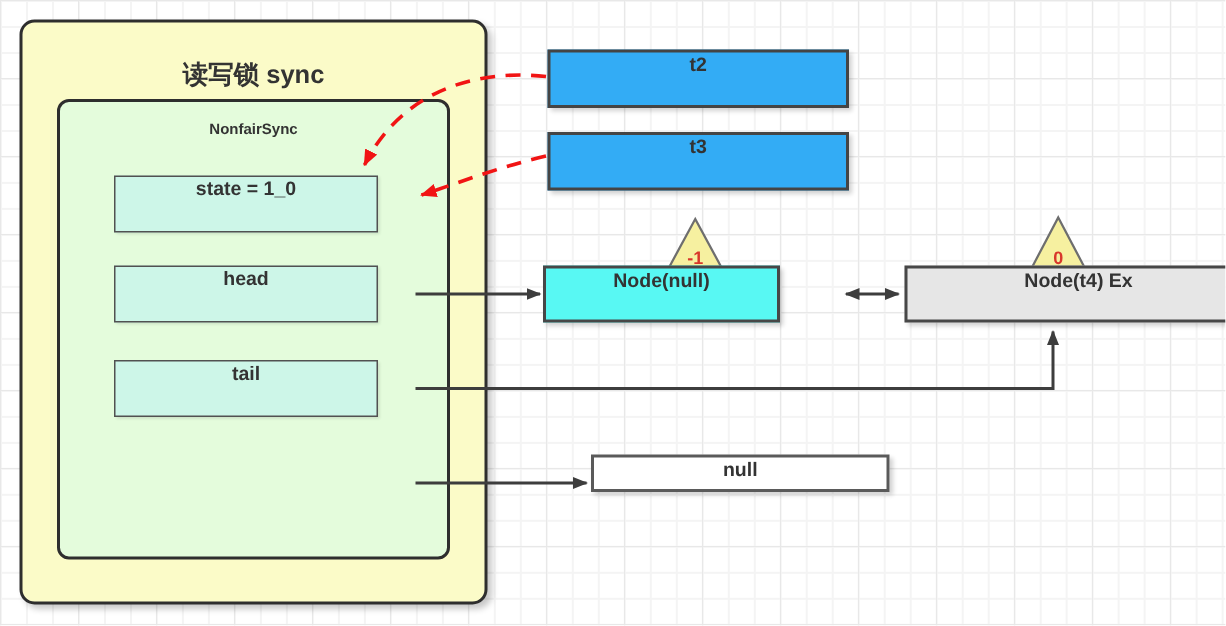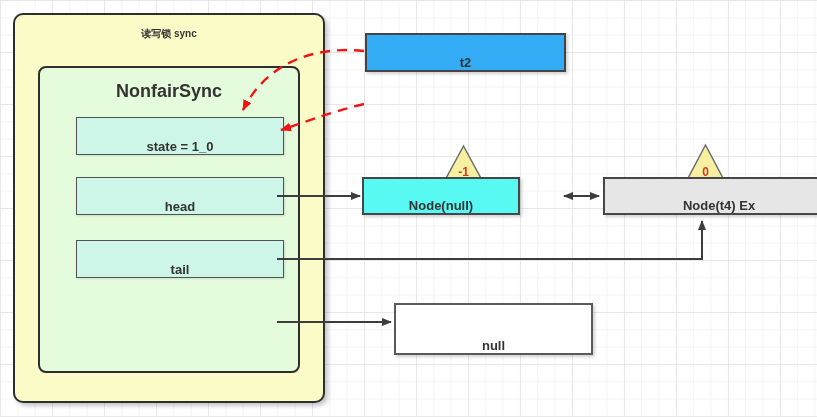--- a/index.html
+++ b/index.html
@@ -10,53 +10,53 @@
       linear-gradient(to right, #e8e8e8 1px, transparent 1px),
       linear-gradient(to bottom, #e8e8e8 1px, transparent 1px),
       linear-gradient(to right, #f4f4f4 1px, transparent 1px),
       linear-gradient(to bottom, #f4f4f4 1px, transparent 1px);
     background-size: 52px 52px, 52px 52px, 17.33px 17.33px, 17.33px 17.33px;
     font-family:"Liberation Sans","DejaVu Sans",sans-serif;
     color:#333;
   }
   .shape { position:absolute; box-sizing:border-box; }
   .box {
-    display:flex; align-items:flex-end; justify-content:center;
+    display:flex; align-items:flex-start; justify-content:center;
     font-weight:bold; font-size:13px; color:#333;
     border:2px solid #474747;
     box-shadow:2px 2px 3px rgba(0,0,0,0.18);
   }
   .outer-box {
     left:13px; top:13px; width:312px; height:390px;
     background:#fbfbc8; border:2px solid #2e2e2e; border-radius:10px;
     box-shadow:3px 3px 4px rgba(0,0,0,0.22);
     z-index:1;
   }
   .inner-box {
     left:38px; top:66px; width:262px; height:307px;
     background:#e4fcdc; border:2px solid #2e2e2e; border-radius:8px;
     z-index:2;
   }
   .container-title {
     position:absolute; text-align:center; font-weight:bold; z-index:3;
   }
-  .outer-title { left:13px; top:27px; width:312px; font-size:10px; }
-  .inner-title { left:38px; top:81px; width:262px; font-size:18px; }
+  .outer-title { left:13px; top:38px; width:312px; font-size:17px; }
+  .inner-title { left:38px; top:81px; width:262px; font-size:10px; }
   .field-box {
-    left:76px; width:208px; height:38px;
+    left:76px; width:176px; height:38px;
     background:#cdf6e8; border:1.5px solid #515151; z-index:3;
     box-shadow:1px 1px 2px rgba(0,0,0,0.12);
   }
   .thread-box {
     left:365px; width:201px; height:39px;
     background:#33acf5; border:2px solid #444; z-index:3;
   }
   .node-head  { left:362px; top:177px; width:158px; height:38px; background:#58f8f3; z-index:3; }
   .node-tail  { left:603px; top:177px; width:220px; height:38px; background:#e6e6e6; z-index:3;padding-left:12px; }
-  .null-box   { left:394px; top:303px; width:199px; height:52px; background:#ffffff; border:2px solid #5a5a5a; z-index:3; }
+  .null-box   { left:394px; top:303px; width:199px; height:25px; background:#ffffff; border:2px solid #5a5a5a; z-index:3; }
   #badge-layer  { position:absolute; left:0; top:0; z-index:2; pointer-events:none; }
   #arrow-layer  { position:absolute; left:0; top:0; z-index:6; pointer-events:none; }
   .badge-text { font:bold 12px "Liberation Sans","DejaVu Sans",sans-serif; fill:#d8372b; }
 </style>
 </head>
 <body>
 
 <div id="canvas">
 
   <div class="shape outer-box"></div>
@@ -70,20 +70,23 @@
   </div>
   <div class="shape box field-box" style="top:240px">
     <span>tail</span>
   </div>
   <div class="shape box field-box" style="top:177px">
     <span>head</span>
   </div>
 
   <div class="shape box thread-box" style="top:33px">
     <span>t2</span>
+  </div>
+  <div class="shape box thread-box" style="top:88px">
+    <span>t3</span>
   </div>
 
   <svg id="badge-layer" width="817" height="417">
     <polygon points="463.5,146 483,182 444,182" fill="#f6f0a0" stroke="#6e6e6e" stroke-width="1.5"></polygon>
     <text x="463.5" y="176" text-anchor="middle" class="badge-text">-1</text>
     <polygon points="705.5,145 725,182 686,182" fill="#f6f0a0" stroke="#6e6e6e" stroke-width="1.5"></polygon>
     <text x="705.5" y="176" text-anchor="middle" class="badge-text">0</text>
   </svg>
 
   <div class="shape box node-head">

